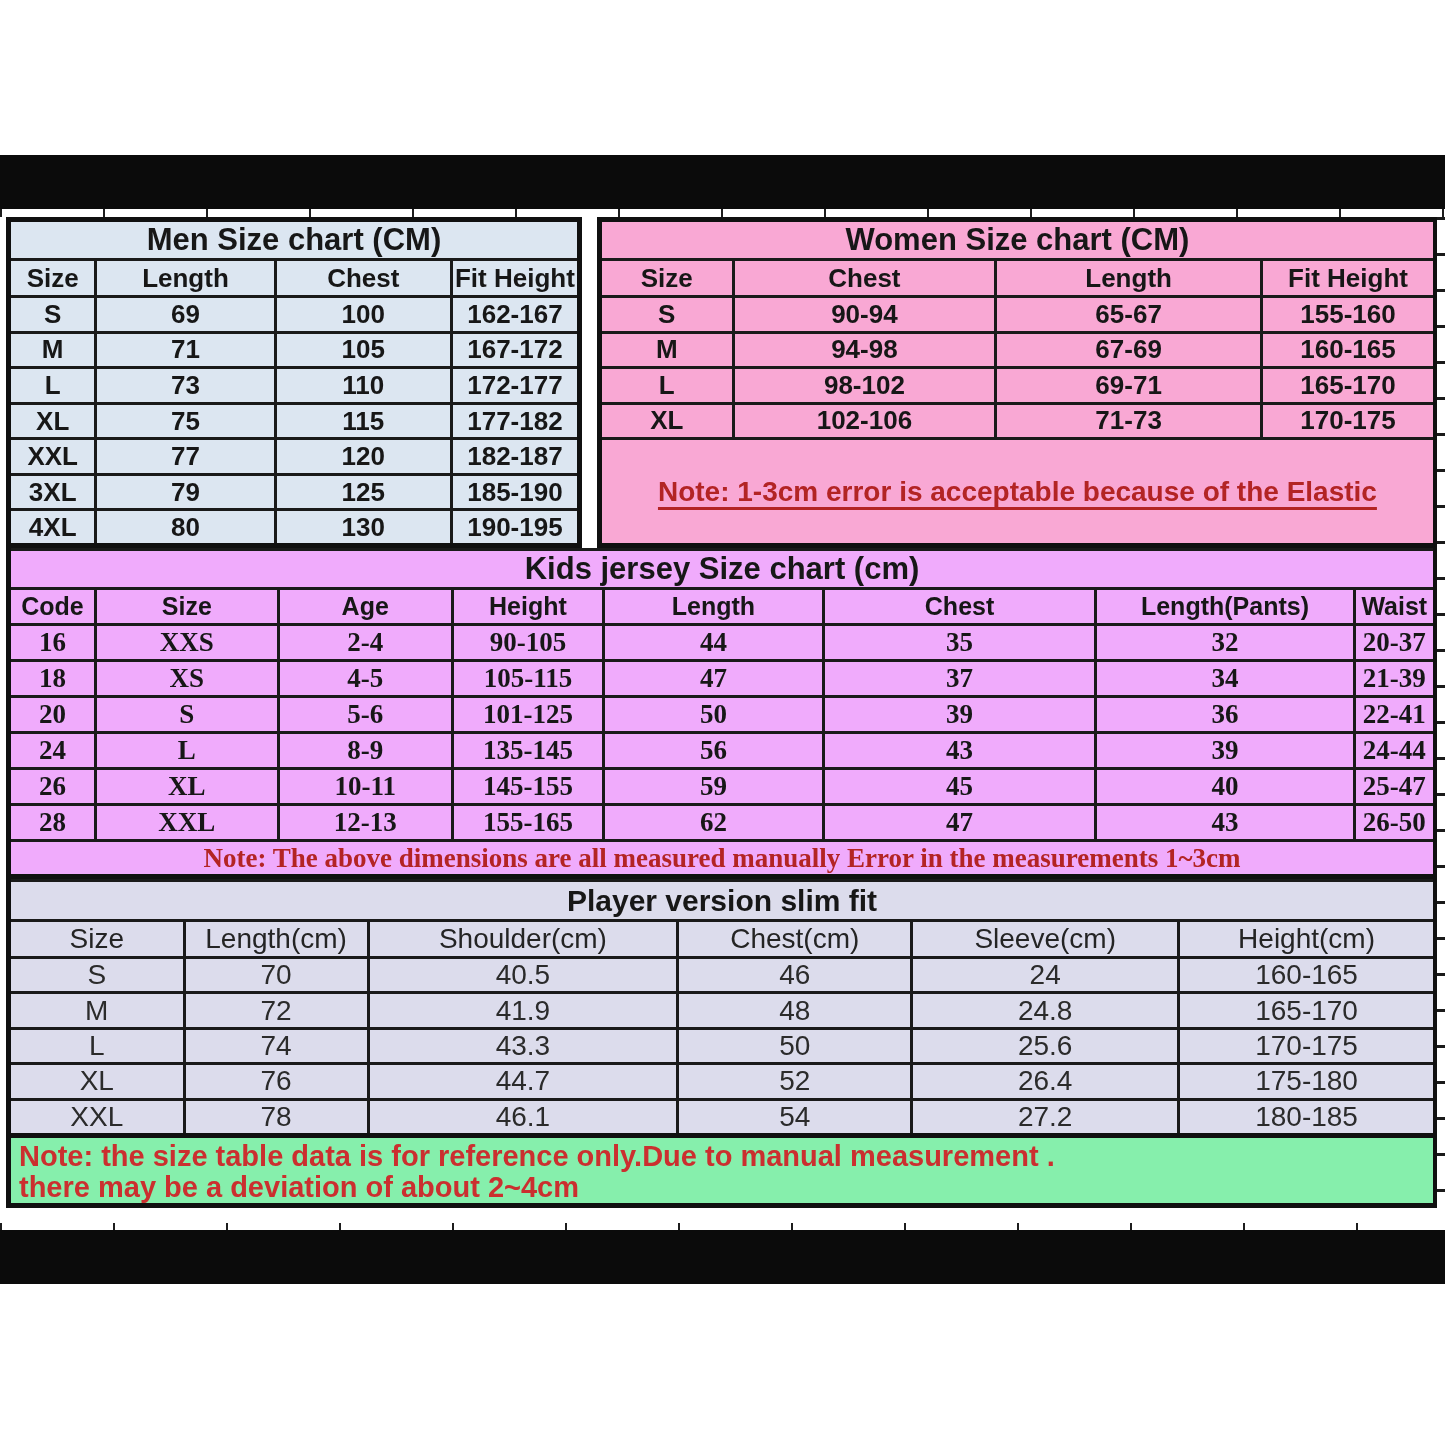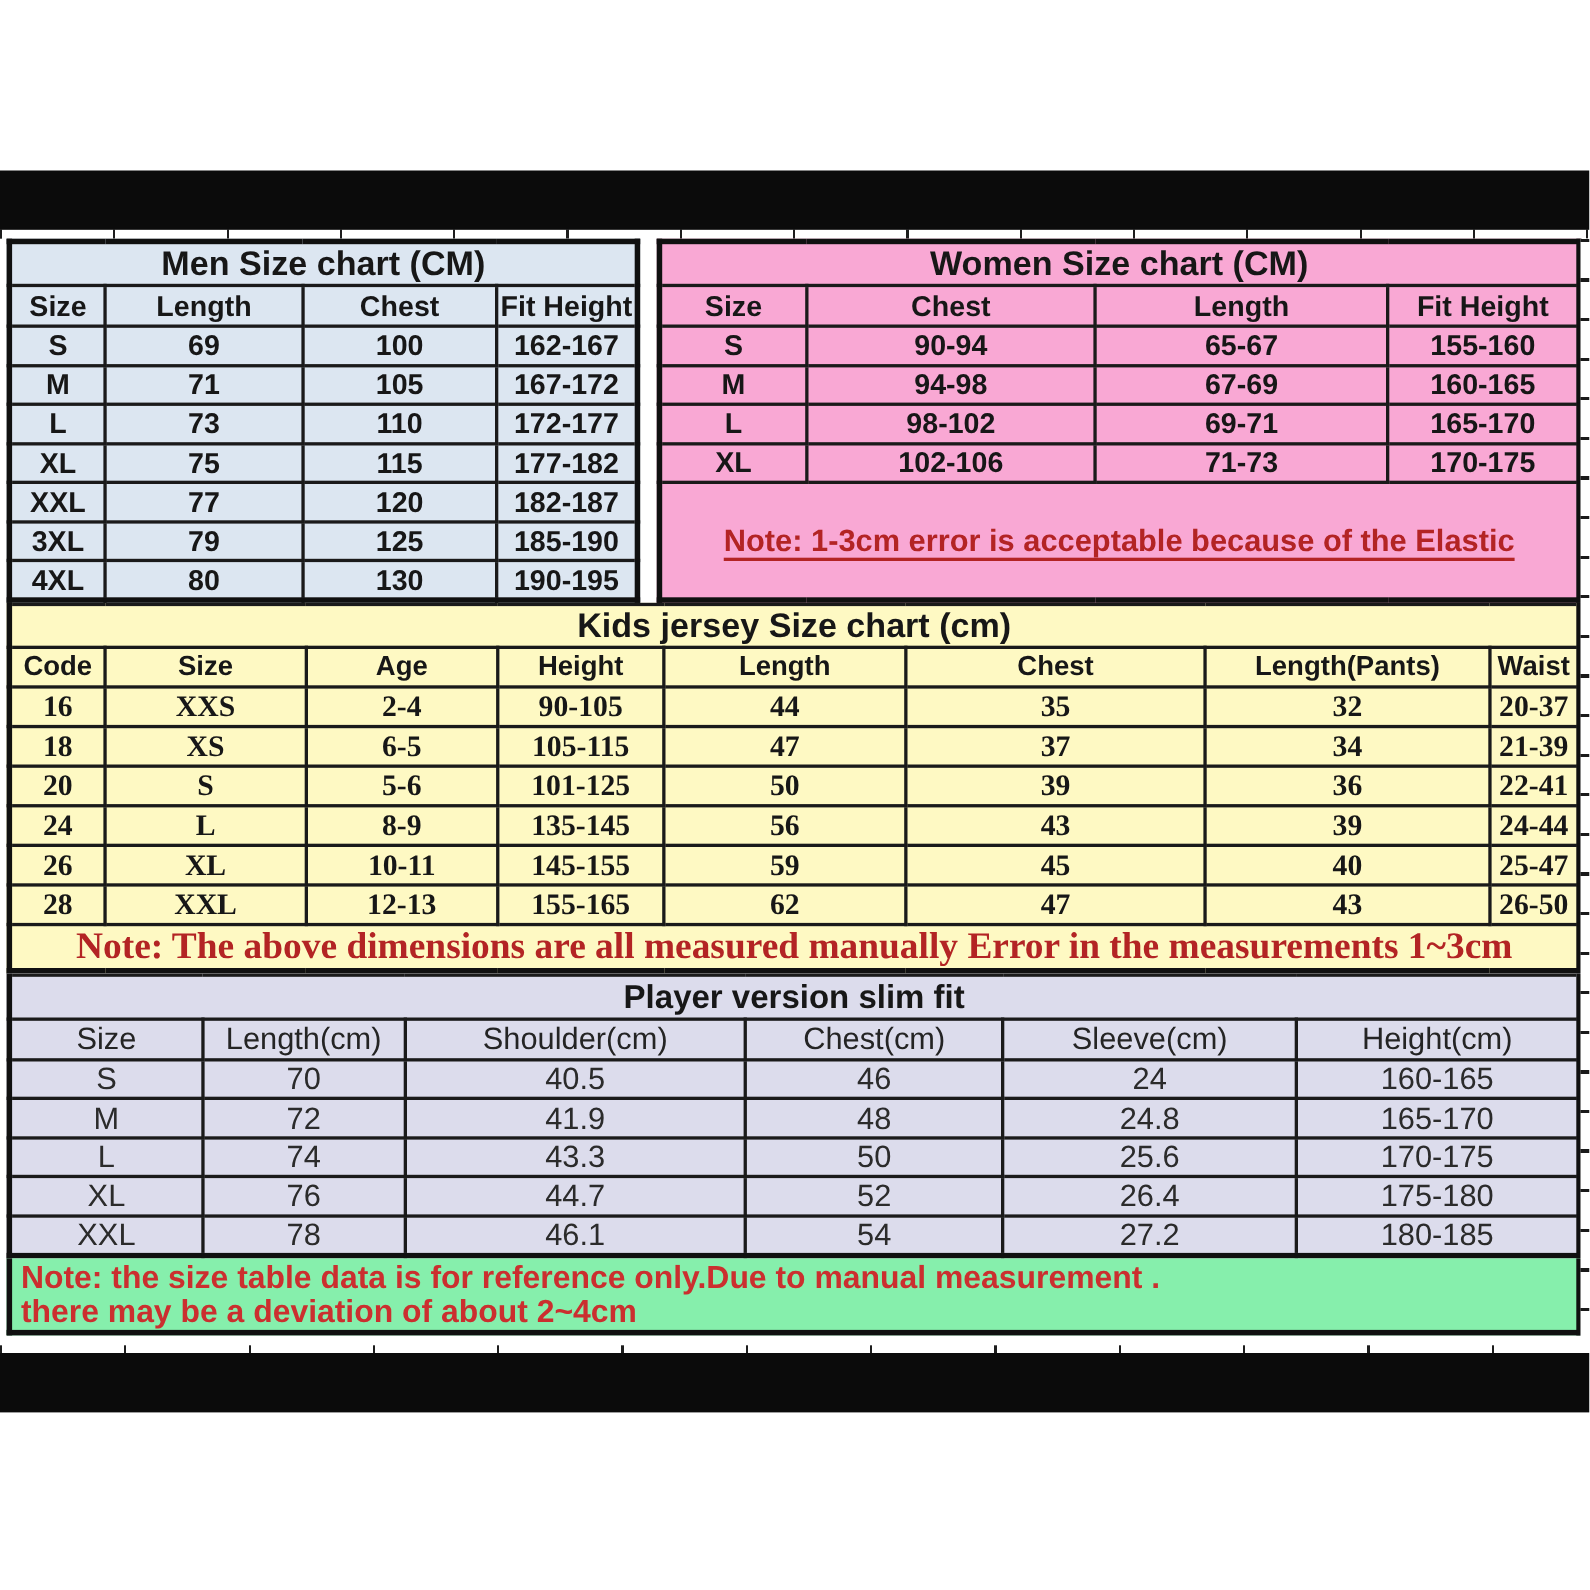--- a/index.html
+++ b/index.html
@@ -38,30 +38,30 @@
   tr.title-row td{font-size:31px;font-weight:700;}
   tr.head{height:37px;}
   .men tr.head td,.women tr.head td{font-size:26px;font-weight:700;}
   .men tbody.data tr,.women tbody.data tr{height:35.5px;}
   .men tbody.data td,.women tbody.data td{font-size:26px;font-weight:700;}
 
   tr.note-row{height:107px;}
   .women-note{color:#b32424;font-size:28px;font-weight:700;
     text-decoration:underline;text-decoration-thickness:3px;text-underline-offset:6px;}
 
-  .kids{background:#fef9c3;border-top:0;}
+  .kids{background:#f0abfc;border-top:0;}
   .kids tr.title-row{height:37px;}
   .kids tr.head{height:36px;}
   .kids tr.head td{font-size:25px;font-weight:700;}
   .kids tbody.data tr{height:36px;}
   .kids tbody.data td{font-family:"Liberation Serif","DejaVu Serif",serif;
     font-size:27px;font-weight:700;}
   .kids tr.note-row2{height:36px;}
   .kids-note{color:#b32424;font-family:"Liberation Serif","DejaVu Serif",serif;
-    font-size:34px;font-weight:700;}
+    font-size:27px;font-weight:700;}
 
   .player{background:#dcdcec;border-top:0;}
   .player tr.title-row{height:40px;}
   .player tr.title-row td{font-size:30px;font-weight:700;}
   .player tr.head{height:37px;}
   .player tr.head td{font-size:28px;font-weight:400;color:#242424;}
   .player tbody.data tr{height:35.4px;}
   .player tbody.data td{font-size:28px;font-weight:400;color:#2b2b2b;}
 
   .player-note{border:5px solid #101010;border-top:0;background:#86efac;height:70px;
@@ -233,21 +233,21 @@
             <td>2-4</td>
             <td>90-105</td>
             <td>44</td>
             <td>35</td>
             <td>32</td>
             <td>20-37</td>
           </tr>
           <tr>
             <td>18</td>
             <td>XS</td>
-            <td>6-5</td>
+            <td>4-5</td>
             <td>105-115</td>
             <td>47</td>
             <td>37</td>
             <td>34</td>
             <td>21-39</td>
           </tr>
           <tr>
             <td>20</td>
             <td>S</td>
             <td>5-6</td>

